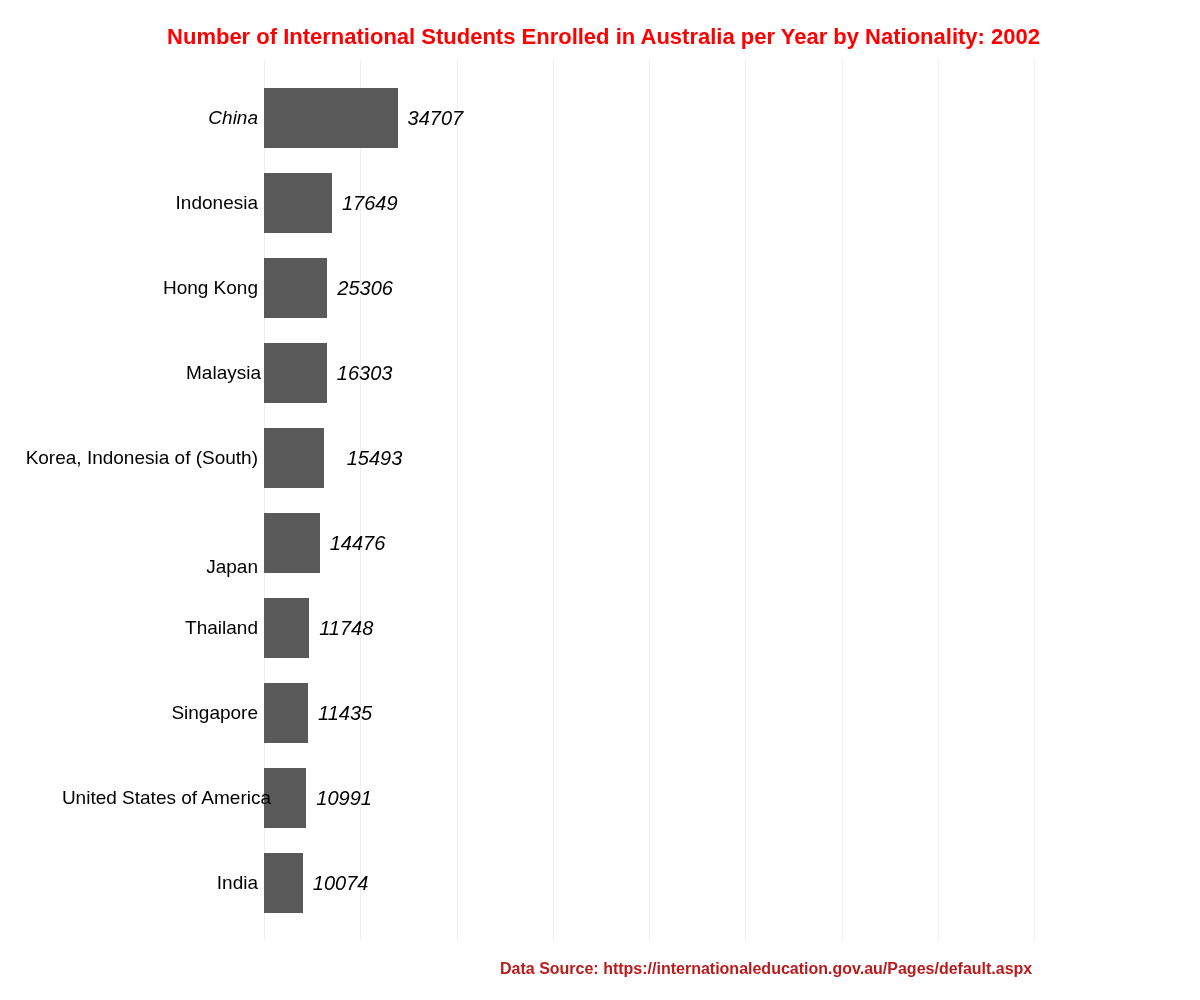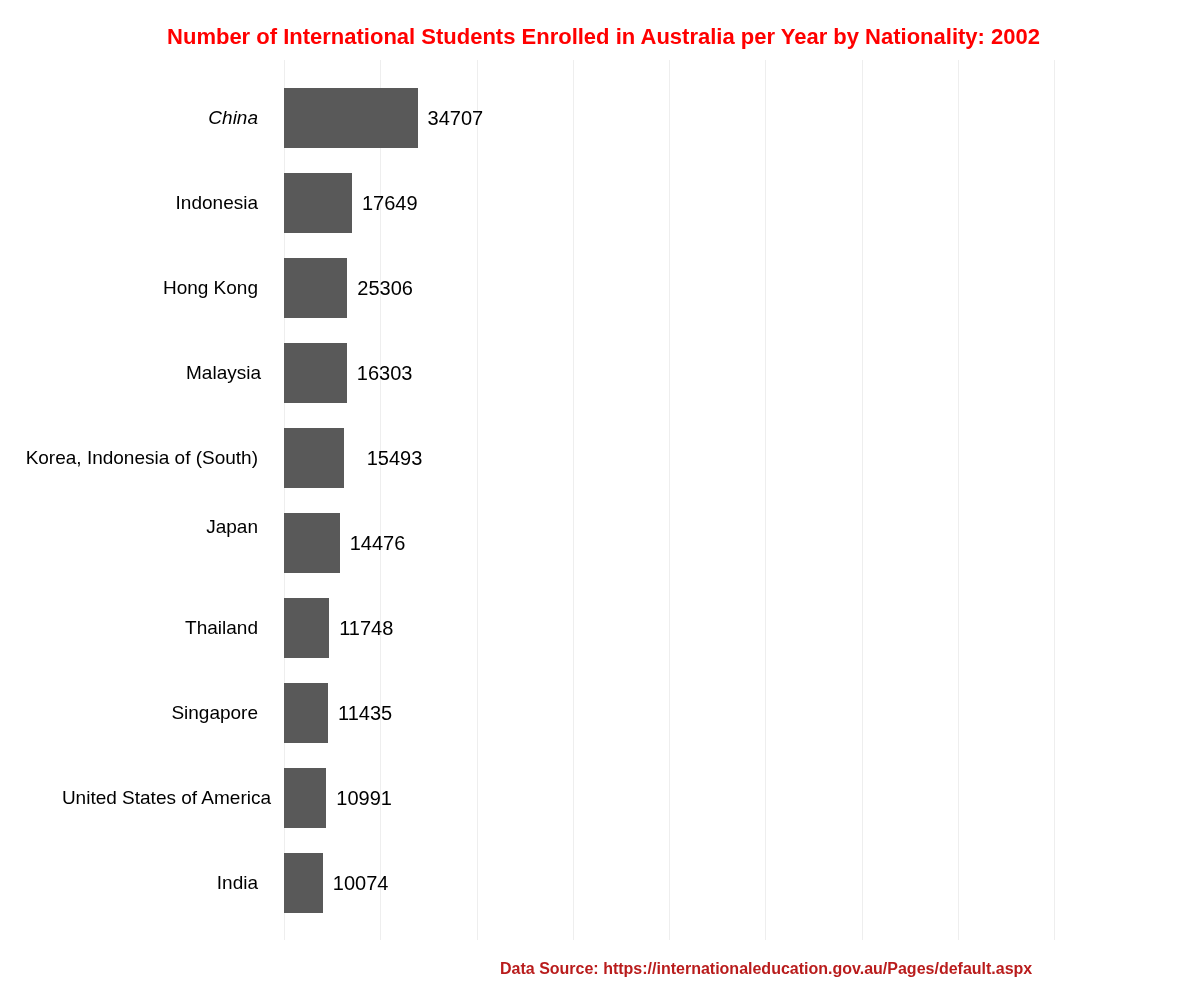--- a/index.html
+++ b/index.html
@@ -85,21 +85,21 @@
     font-size: 16px;
     white-space: nowrap;
   }
 </style>
 </head>
 <body>
 
 <div class="chart-wrap">
   <div class="title">Number of International Students Enrolled in Australia per Year by Nationality: 2002</div>
 
-  <div class="plot-area" id="plot-area" style="left: 284px; top: 60px; width: 770px; height: 880px;">
+  <div class="plot-area" id="plot-area" style="left: 264px; top: 60px; width: 770px; height: 880px; font-style: italic;">
       <div class="gridline" style="left: 0px;"></div>
       <div class="gridline" style="left: 96.25px;"></div>
       <div class="gridline" style="left: 192.5px;"></div>
       <div class="gridline" style="left: 288.75px;"></div>
       <div class="gridline" style="left: 385px;"></div>
       <div class="gridline" style="left: 481.25px;"></div>
       <div class="gridline" style="left: 577.5px;"></div>
       <div class="gridline" style="left: 673.75px;"></div>
       <div class="gridline" style="left: 770px;"></div>
       <div class="bar-row" style="top: 28px; height: 60px;">
@@ -143,21 +143,21 @@
         <div class="bar-label" style="left: 48.7849px;">10074</div>
       </div>
     </div>
 
   <div id="yticks">
       <div class="ytick" style="position: absolute; top: 88px; left: 0px; width: 258px; height: 60px; font-style: italic;">China</div>
       <div class="ytick" style="position: absolute; top: 173px; left: 0px; width: 258px; height: 60px;">Indonesia</div>
       <div class="ytick" style="position: absolute; top: 258px; left: 0px; width: 258px; height: 60px;">Hong Kong</div>
       <div class="ytick" style="position: absolute; top: 343px; left: 3px; width: 258px; height: 60px;">Malaysia</div>
       <div class="ytick" style="position: absolute; top: 428px; left: 0px; width: 258px; height: 60px;">Korea, Indonesia of (South)</div>
-      <div class="ytick" style="position: absolute; top: 497px; left: 0px; width: 258px; height: 60px;">Japan</div>
+      <div class="ytick" style="position: absolute; top: 537px; left: 0px; width: 258px; height: 60px;">Japan</div>
       <div class="ytick" style="position: absolute; top: 598px; left: 0px; width: 258px; height: 60px;">Thailand</div>
       <div class="ytick" style="position: absolute; top: 683px; left: 0px; width: 258px; height: 60px;">Singapore</div>
       <div class="ytick" style="position: absolute; top: 768px; left: 0px; width: 258px; height: 60px; margin-left: 13px;">United States of America</div>
       <div class="ytick" style="position: absolute; top: 853px; left: 0px; width: 258px; height: 60px;">India</div>
     </div>
 
   <div class="source" id="source" style="left: 500px; top: 960px;">Data Source: https://internationaleducation.gov.au/Pages/default.aspx</div>
 </div>
 
 </body></html>

